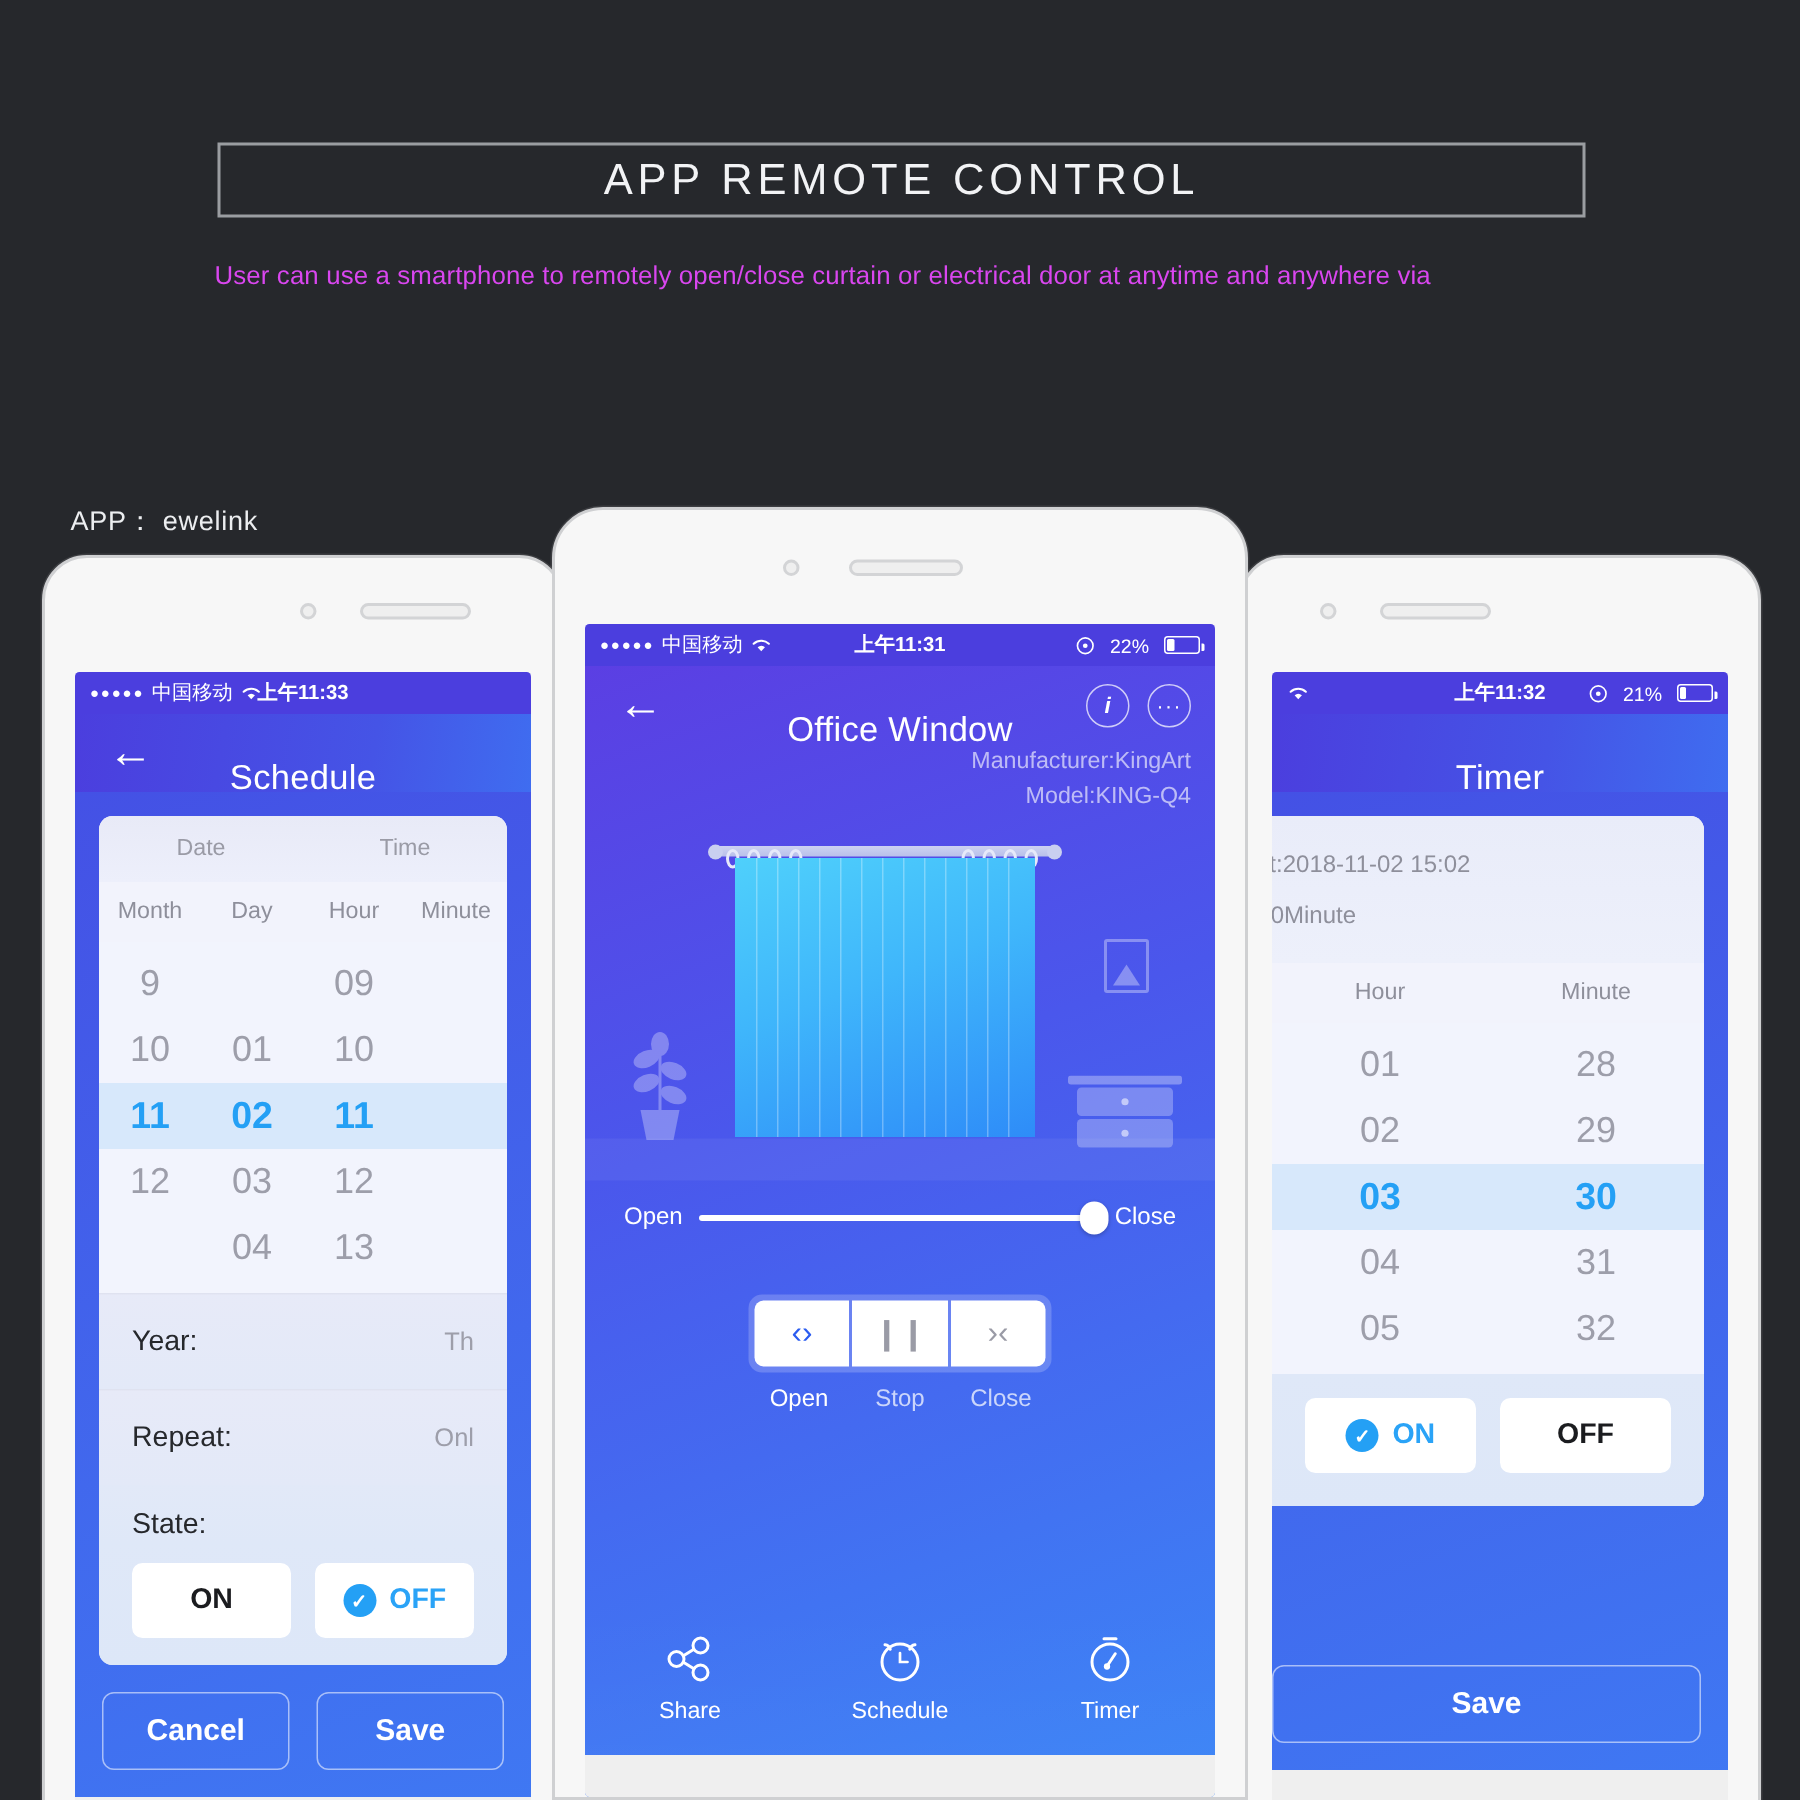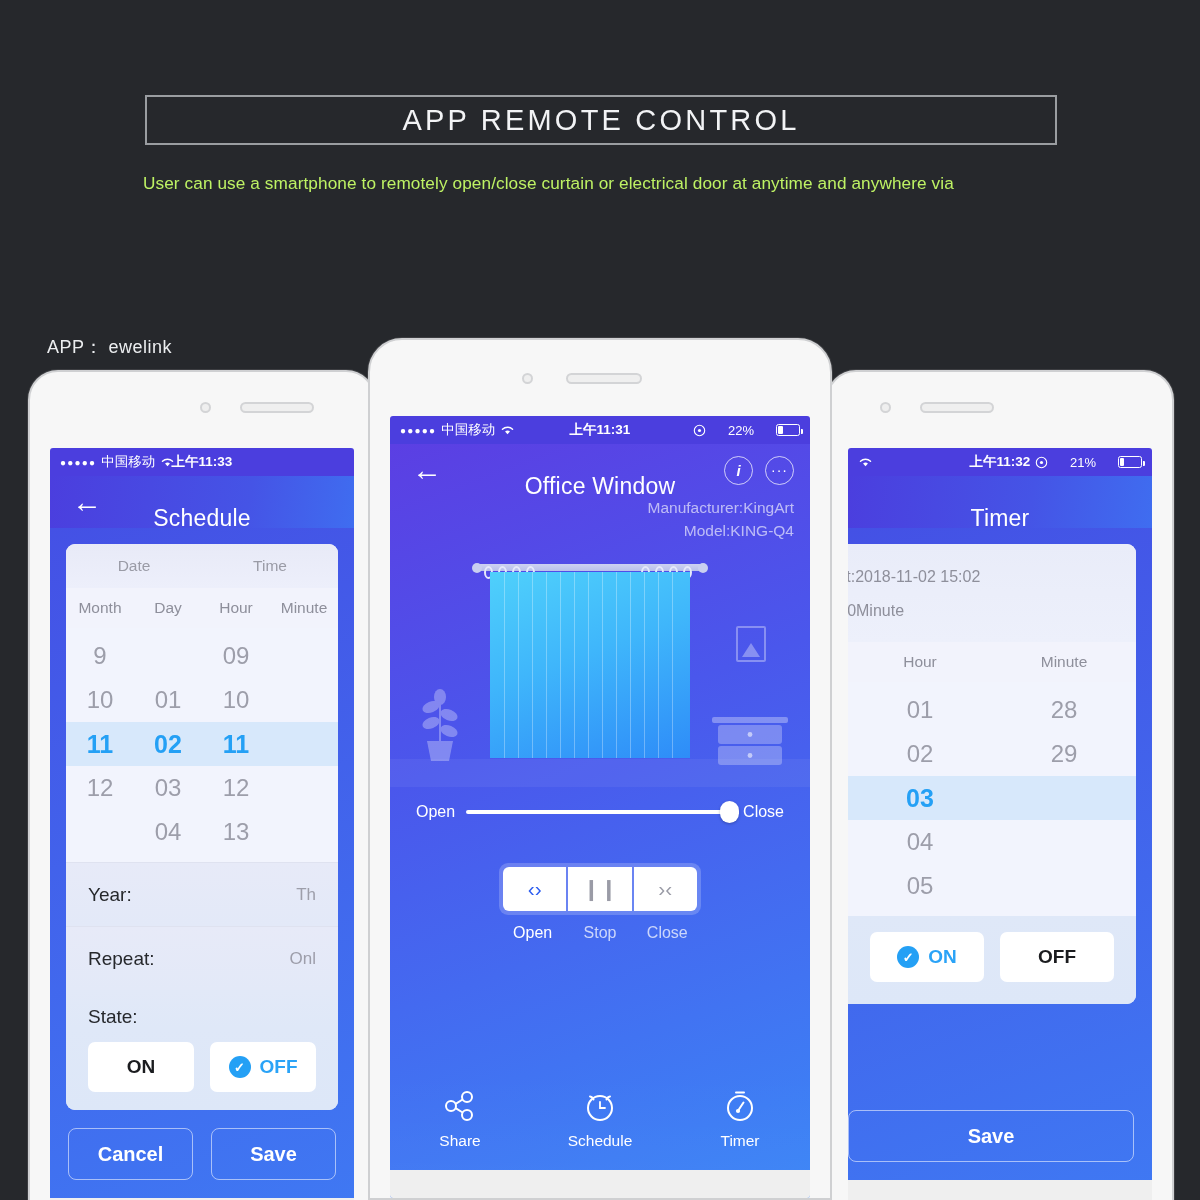--- a/index.html
+++ b/index.html
@@ -22,21 +22,21 @@
   .title-text {
     color: #f2f3f5;
     font-size: 29px;
     letter-spacing: 3.2px;
     font-weight: 400;
   }
   .subtitle {
     position: absolute;
     left: 143px; top: 168px;
     width: 925px;
-    color: #bef264;
+    color: #d946ef;
     font-size: 17.2px;
     line-height: 30px;
     letter-spacing: 0.1px;
   }
   .app-label {
     position: absolute;
     left: 47px; top: 335px;
     color: #eceef0;
     font-size: 18px;
     letter-spacing: 0.5px;
@@ -85,21 +85,21 @@
     flex: none;
   }
   .sb-left { display: flex; align-items: center; gap: 5px; white-space: nowrap; }
   .dots { letter-spacing: 1.2px; font-size: 10px; }
   .sb-center {
     position: absolute; left: 0; right: 0;
     text-align: center; font-weight: bold; font-size: 13.5px;
     pointer-events: none;
   }
   .sb-right {
-    margin-left: auto; display: flex; align-items: center; gap: 22px;
+    margin-left: auto; display: flex; align-items: center; gap: 10px;
     font-size: 13px; white-space: nowrap; z-index: 2;
   }
   .battery {
     width: 24px; height: 12px;
     border: 1.3px solid #fff; border-radius: 2.5px;
     position: relative; display: inline-block;
   }
   .battery::after {
     content:''; position:absolute; right:-3.5px; top:3.5px;
     width:2px; height:5px; background:#fff; border-radius:0 1px 1px 0;
@@ -445,20 +445,23 @@
             <div class="pcol">
               <div class="pcell">01</div>
               <div class="pcell">02</div>
               <div class="pcell sel">03</div>
               <div class="pcell">04</div>
               <div class="pcell">05</div>
             </div>
             <div class="pcol">
               <div class="pcell">28</div>
               <div class="pcell">29</div>
+              <div class="pcell sel">30</div>
+              <div class="pcell">31</div>
+              <div class="pcell">32</div>
             </div>
           </div>
           <div class="onoff" style="padding:16px 22px 22px 64px;">
             <div class="btn sel">
               <span class="check">✓</span>
               <span>ON</span>
             </div>
             <div class="btn">
               <span>OFF</span>
             </div>

